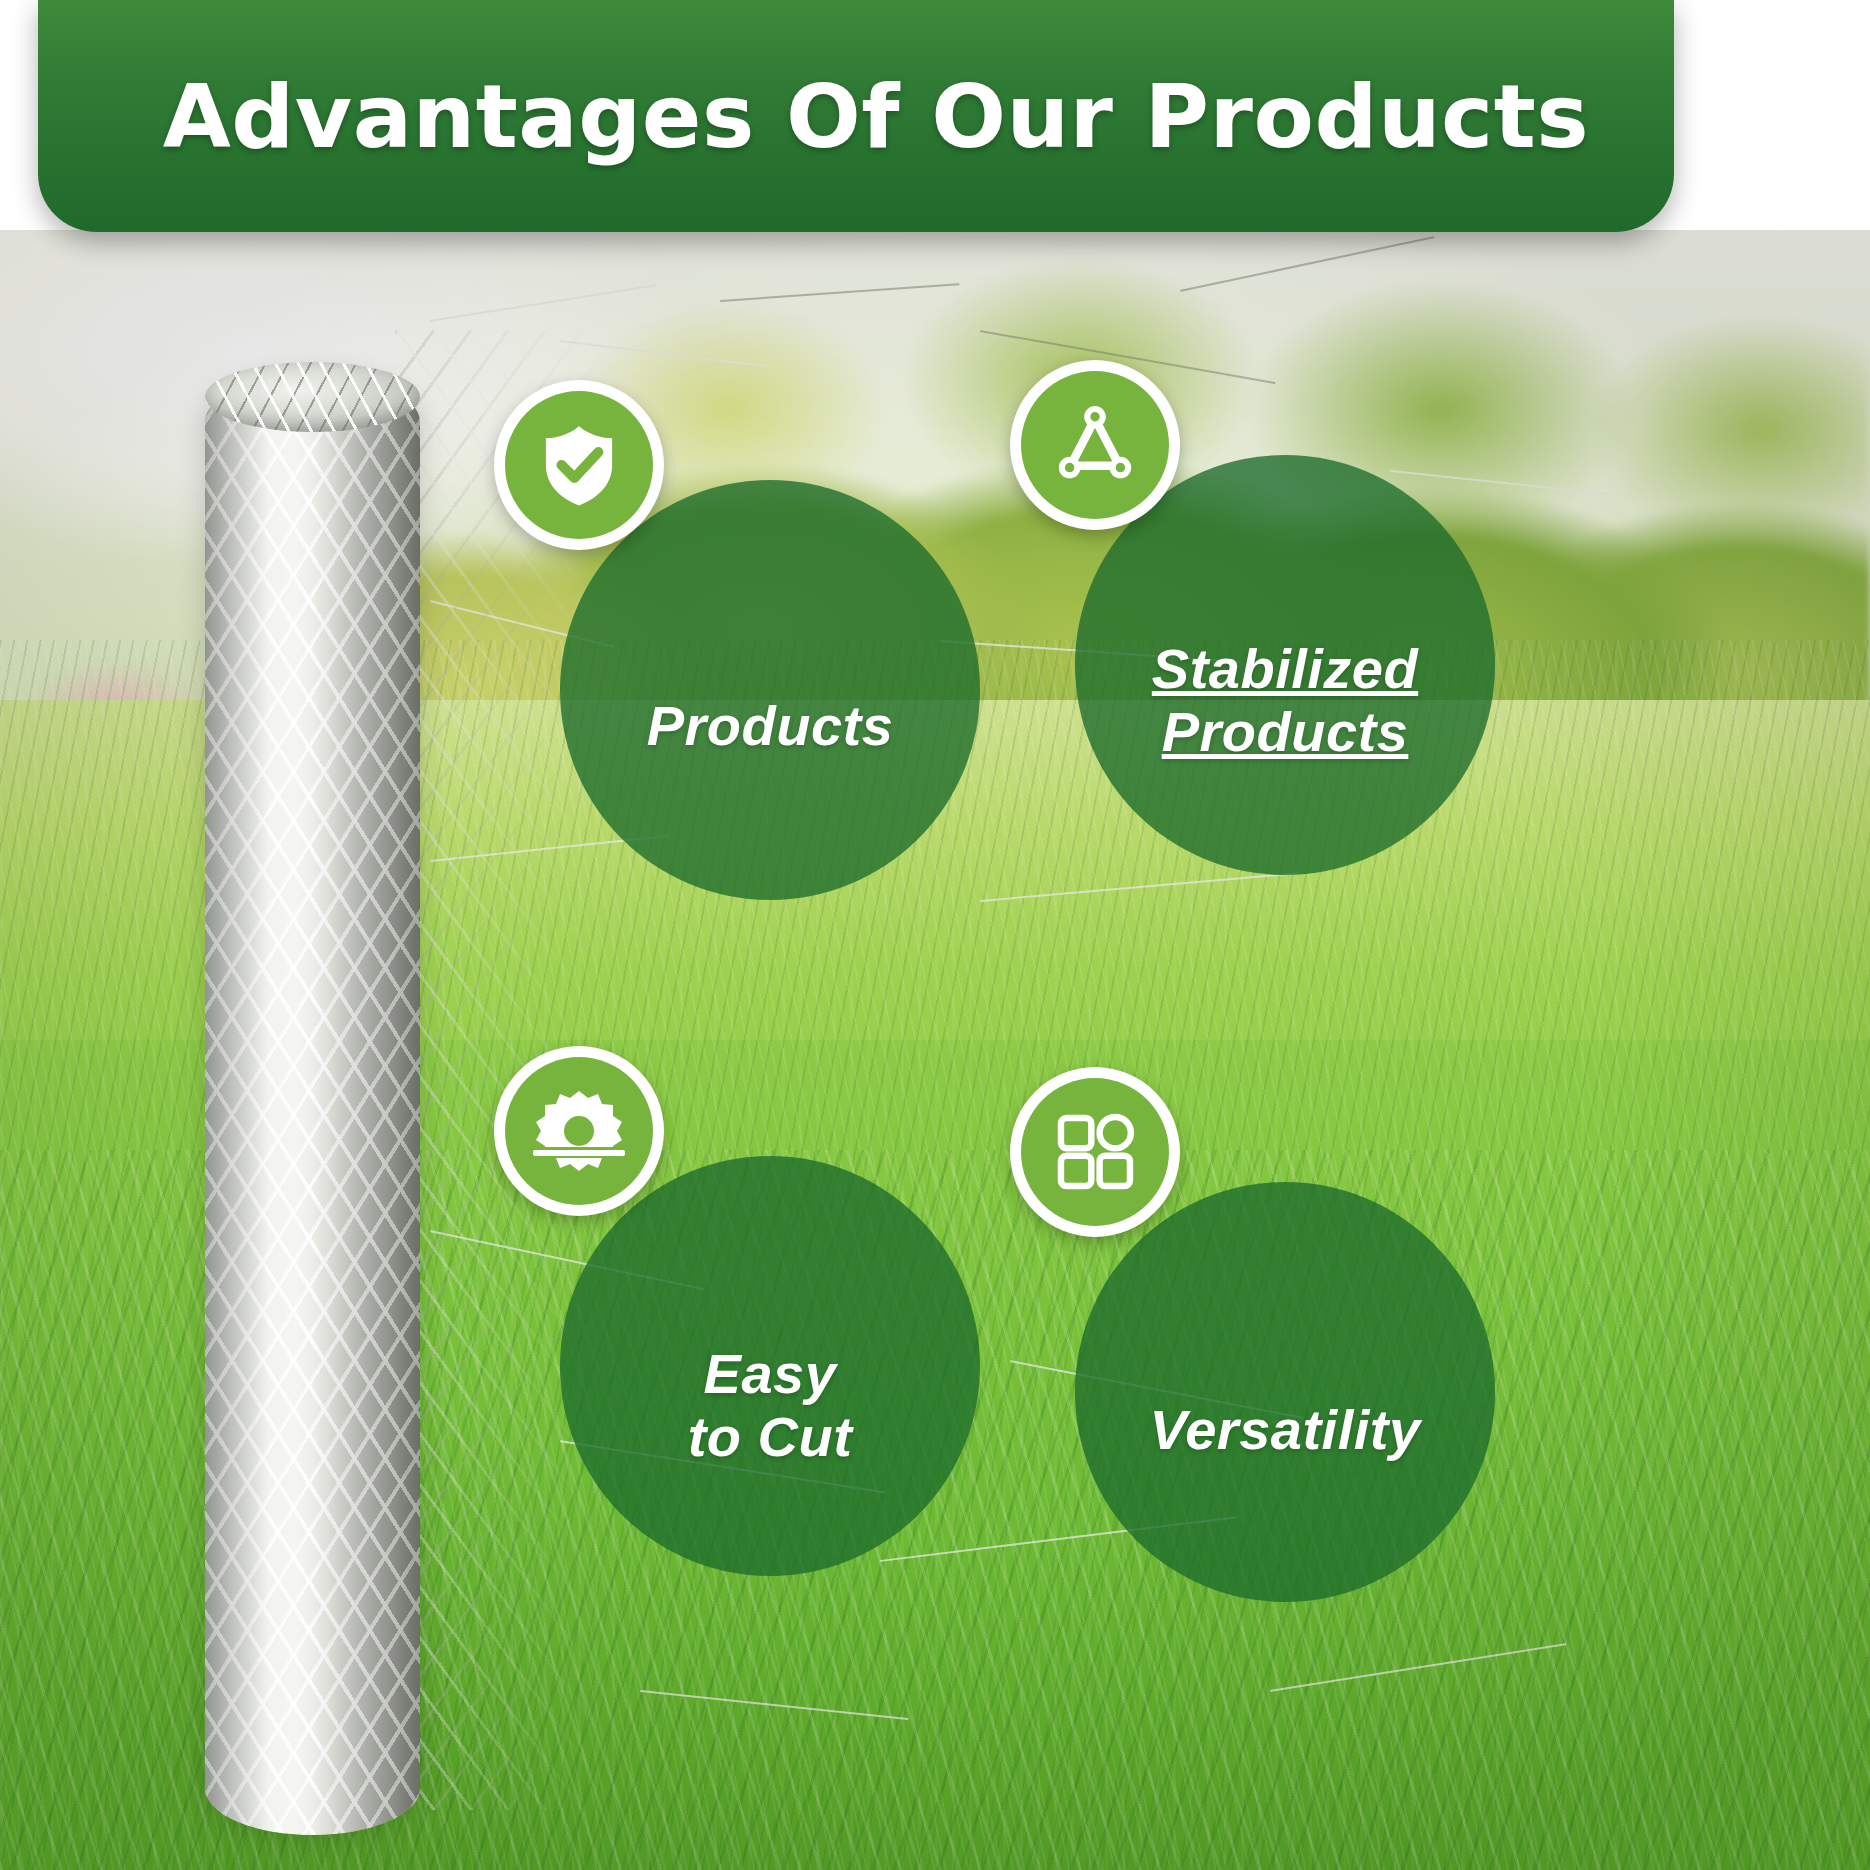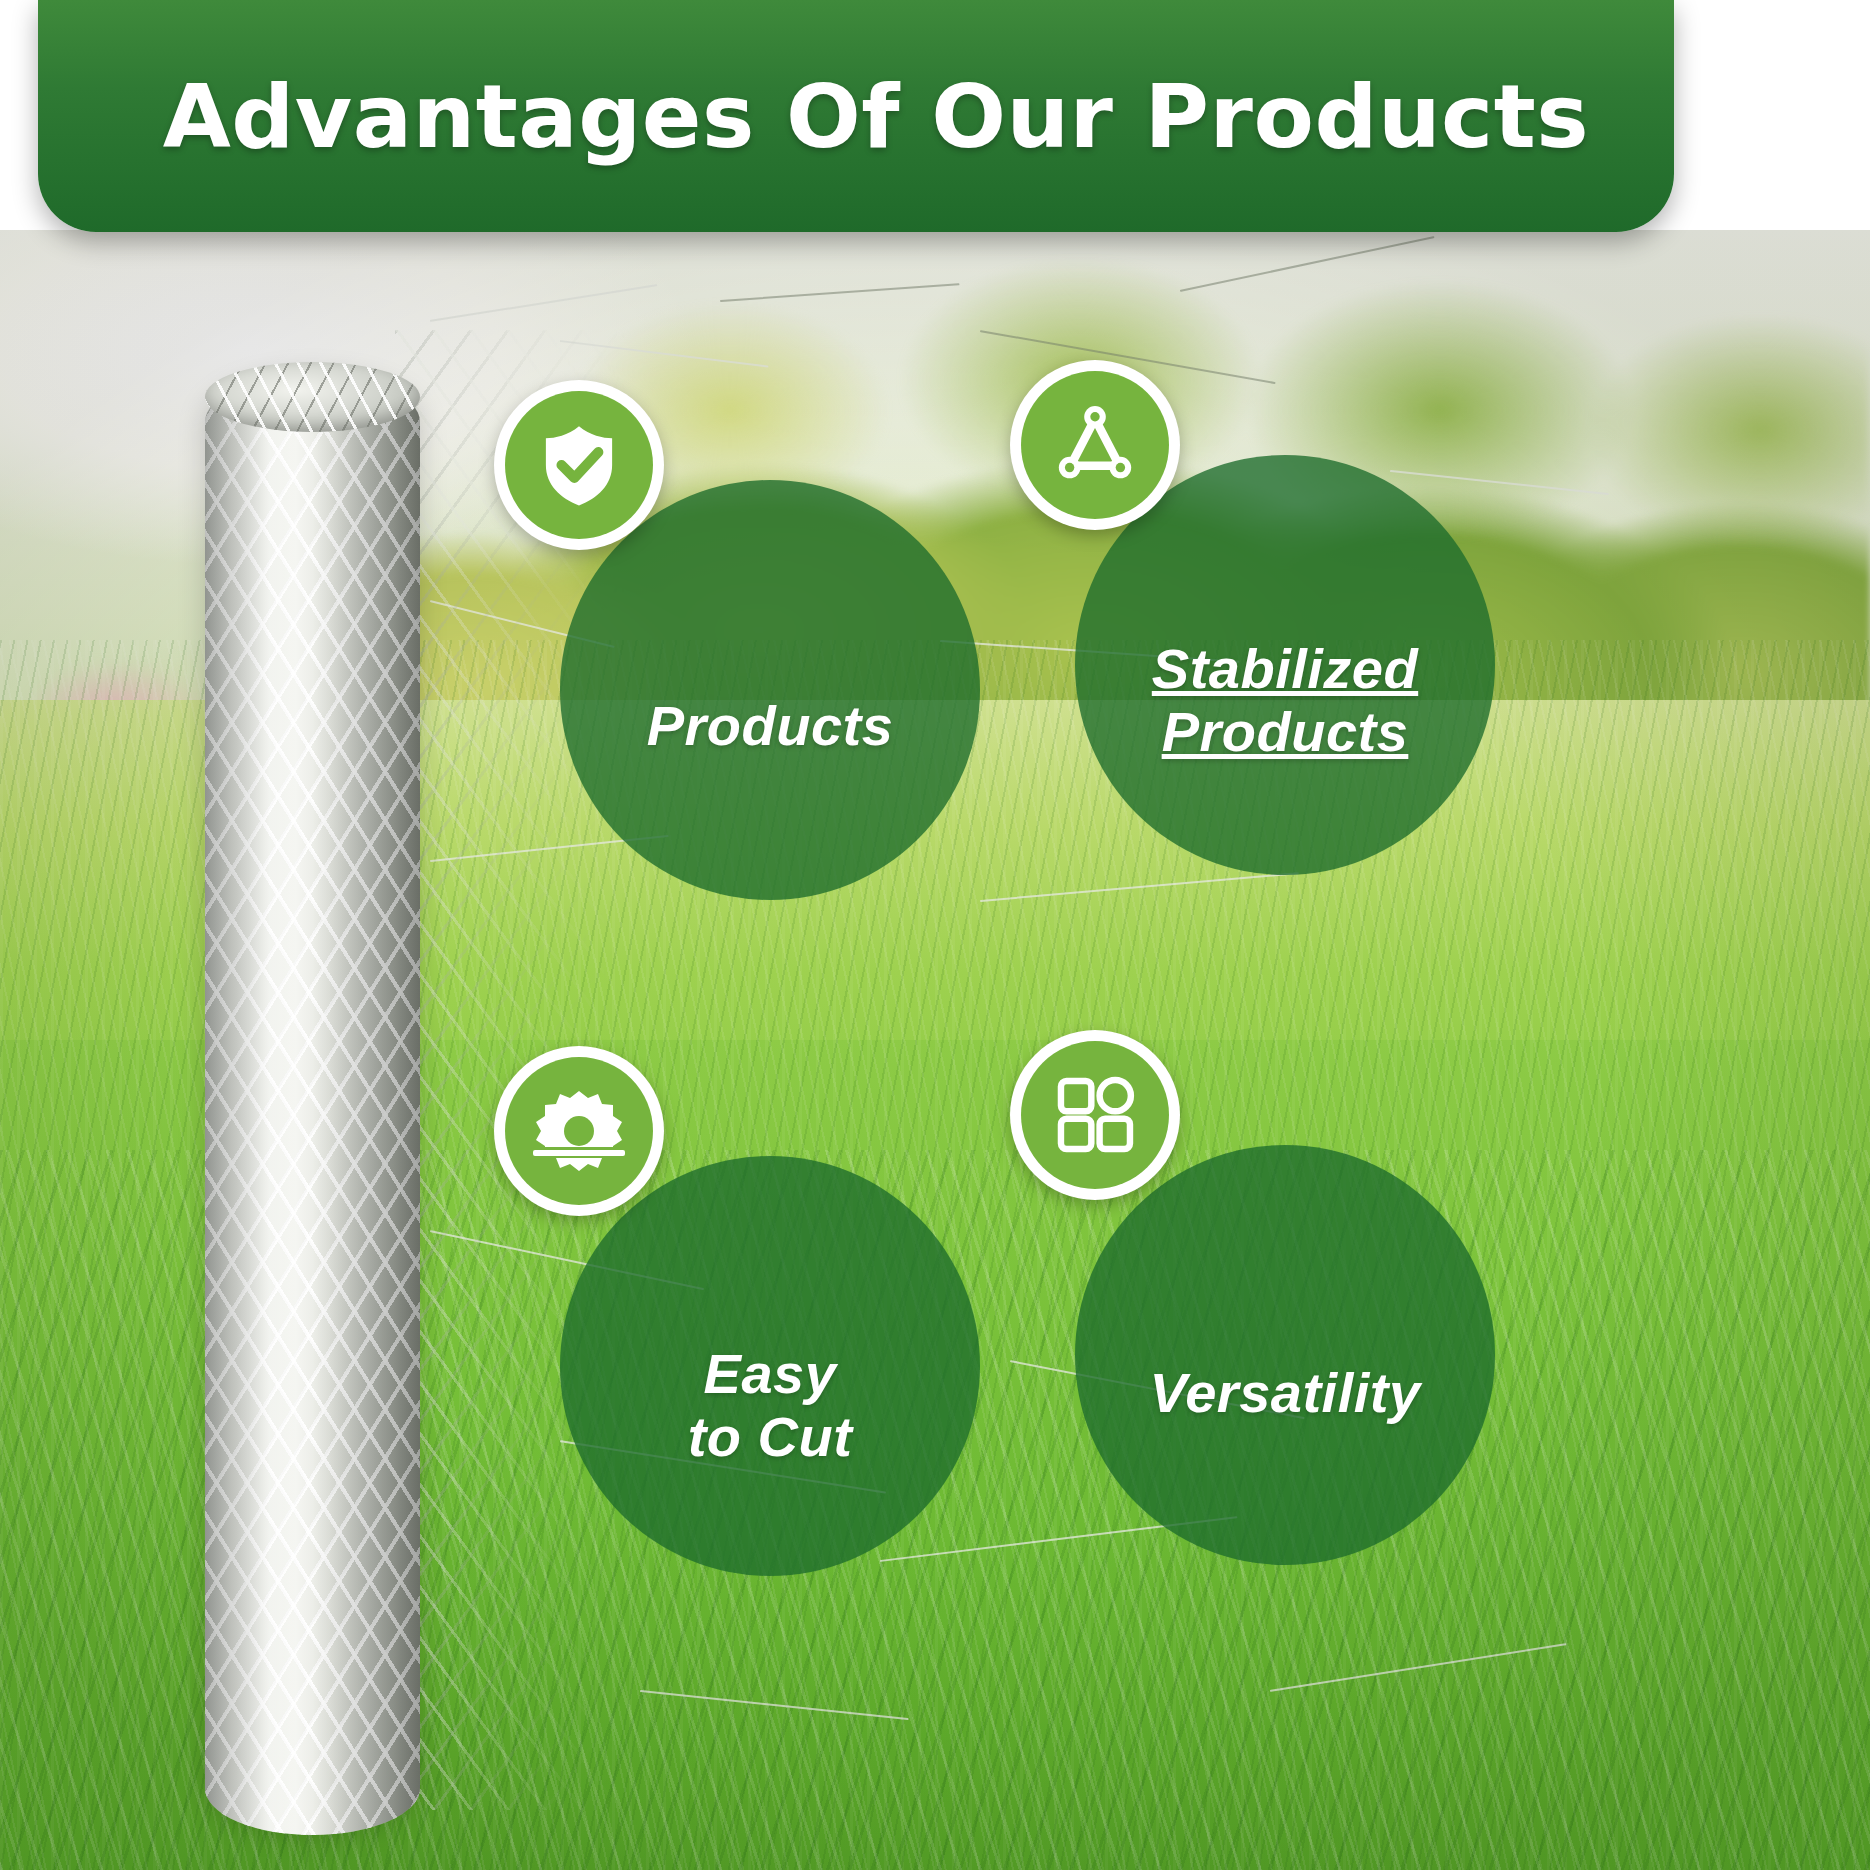--- a/index.html
+++ b/index.html
@@ -190,21 +190,21 @@
   #f-materials .disc-label{transform:translateY(36px);}
 
   #f-structure{left:1075px;top:455px;width:420px;height:420px;}
   #f-structure .badge{left:-65px;top:-95px;}
   #f-structure .disc-label{transform:translateY(36px);text-decoration:underline;}
 
   #f-cut{left:560px;top:1156px;width:420px;height:420px;}
   #f-cut .badge{left:-66px;top:-110px;}
   #f-cut .disc-label{transform:translateY(40px);}
 
-  #f-versatility{left:1075px;top:1145px;width:420px;height:420px;}
+  #f-versatility{left:1075px;top:1182px;width:420px;height:420px;}
   #f-versatility .badge{left:-65px;top:-115px;}
   #f-versatility .disc-label{transform:translateY(38px);}
 </style>
 </head>
 <body>
 
 <div class="poster">
 
   <div class="photo">
     <div class="sky"></div>

